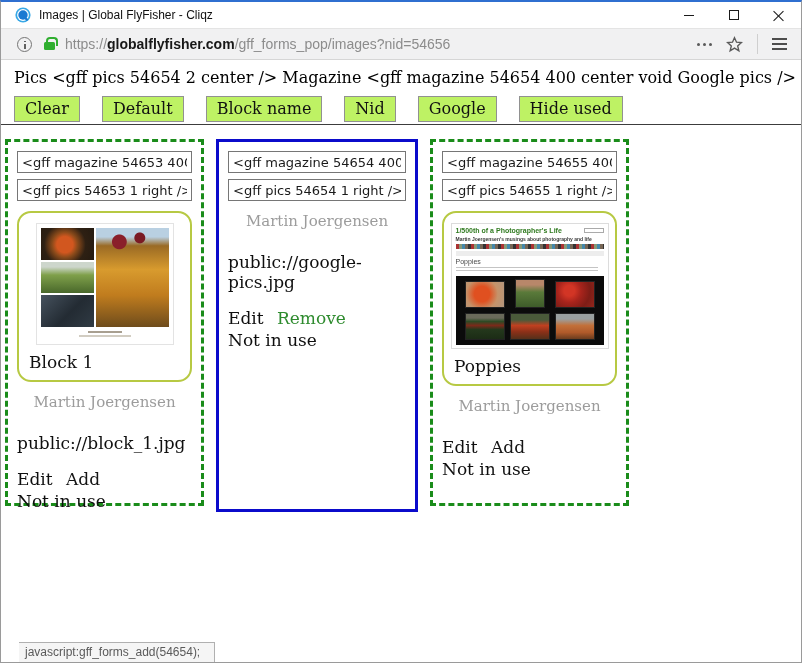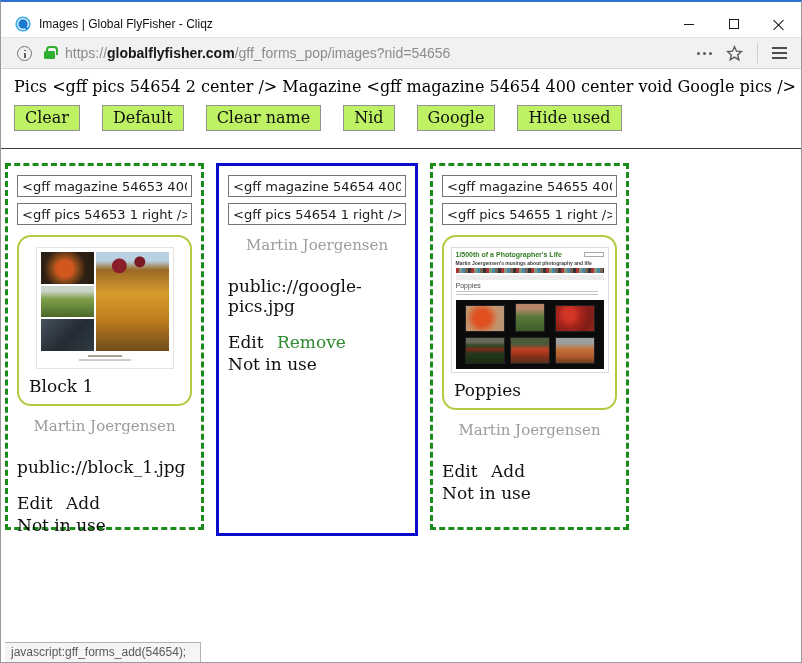--- a/index.html
+++ b/index.html
@@ -5,21 +5,21 @@
   * { box-sizing: border-box; margin: 0; padding: 0; }
   body { background:#fff; font-family:"Liberation Sans", sans-serif; }
 
   .window{
     position:relative; width:802px; height:663px;
     border:1px solid #9a9a9a; border-top:2px solid #2f6fd0;
     background:#fff; overflow:hidden;
   }
 
   
-  .titlebar{height:26px; background:#fff; display:flex; align-items:center;margin-top:9px;}
+  .titlebar{height:26px; background:#fff; display:flex; align-items:center;}
   .app-logo{width:16px;height:16px;margin:0 8px 0 14px;flex:0 0 auto;}
   .win-title{font-size:12px;color:#111;flex:1 1 auto;white-space:nowrap;overflow:hidden;}
   .win-controls{display:flex;height:100%;}
   .win-btn{width:45px;height:100%;display:flex;align-items:center;justify-content:center;cursor:default;}
   .min-glyph{width:10px;height:1px;background:#1a1a1a;}
   .max-glyph{width:10px;height:10px;border:1px solid #1a1a1a;}
   .close-glyph{position:relative;width:11px;height:11px;}
   .close-glyph::before,.close-glyph::after{content:"";position:absolute;left:5px;top:-1px;width:1px;height:14px;background:#1a1a1a;}
   .close-glyph::before{transform:rotate(45deg);}
   .close-glyph::after{transform:rotate(-45deg);}
@@ -35,21 +35,21 @@
   .url-domain{color:#181818;font-weight:bold;}
   .urlbar-right{display:flex;align-items:center;gap:14px;margin-left:8px;}
   .dots-icon{display:flex;gap:3px;}
   .dots-icon i{width:3px;height:3px;border-radius:50%;background:#5a5a5a;}
   .star-icon svg{display:block;}
   .vsep{width:1px;height:20px;background:#cfcfcf;}
   .hamburger-icon{display:flex;flex-direction:column;gap:3px;margin-right:4px;}
   .hamburger-icon i{width:15px;height:2px;background:#4d4d4d;}
 
   
-  .page-header{height:80px;background:#fff;border-bottom:1px solid #3c3c3c;padding:8px 13px;font-family:"DejaVu Serif", serif;}
+  .page-header{height:65px;background:#fff;border-bottom:1px solid #3c3c3c;padding:8px 13px;font-family:"DejaVu Serif", serif;}
   .codes-line{font-size:16px;color:#000;margin-bottom:9px;white-space:nowrap;}
   .toolbar{display:flex;}
   .tb{font-family:"DejaVu Serif", serif;font-size:16px;color:#111;background:#bef264;border:1px solid #919191;padding:2px 10px 3px;margin-right:22px;cursor:default;}
 
   
   .content{position:relative;background:#fff;height:515px;}
   .card-row{display:flex;align-items:flex-start;gap:12px;padding:14px 0 0 4px;}
   .card{width:199px;height:367px;border:3px dashed #1a8c1a;padding:9px;background:#fff;font-family:"DejaVu Serif", serif;}
   .card.selected{width:202px;height:373px;border:3px solid #0b0bcb;}
   .code-input{display:block;width:100%;height:22px;border:1px solid #767676;background:#fff;font-family:"DejaVu Sans", sans-serif;font-size:13px;color:#1a1a1a;padding:1px 4px;margin-bottom:6px;}
@@ -104,21 +104,21 @@
   .t3-black>div{border:1px solid #222;}
   .p1{background:radial-gradient(circle at 42% 48%, #e05020 0 30%, #c5936a 62%, #b2967e);}
   .p2{margin:-2px 5px 0;background:linear-gradient(180deg,#b8876a 0 18%,#5a7a3a 45%,#3e5c2a 100%);}
   .p3{background:radial-gradient(circle at 35% 35%, #d23525 0 18%, #a8241c 40%, #7e1d16 70%, #93261c);}
   .p4{background:linear-gradient(180deg,#6a6a5a 0 16%,#2e4a24 30%,#7a2a1a 46%,#24381c 62%,#1c2c16);}
   .p5{background:linear-gradient(180deg,#4a5a3a 0 24%,#c04020 46%,#8a3018 72%,#55301a);}
   .p6{background:linear-gradient(180deg,#9aa0a0 0 20%,#c2703a 46%,#b05a2a 74%,#6b3c1e);}
 
   
   .status-tooltip{
-    position:absolute;left:4px;bottom:0;height:20px;
+    position:absolute;left:18px;bottom:0;height:20px;
     background:#f5f5f5;border:1px solid #b0b0b0;border-left:none;border-bottom:none;
     font-size:12px;color:#5a5a5a;padding:2px 14px 0 6px;white-space:nowrap;
   }
 </style>
 </head>
 <body>
 
 <div class="window">
 
   <div class="titlebar">
@@ -165,21 +165,21 @@
           <i></i>
         </span>
     </div>
   </div>
 
   <div class="page-header">
     <div class="codes-line">Pics &lt;gff pics 54654 2 center /&gt; Magazine &lt;gff magazine 54654 400 center void Google pics /&gt;</div>
     <div class="toolbar">
       <button class="tb">Clear</button>
       <button class="tb">Default</button>
-      <button class="tb">Clear name</button>
+      <button class="tb">Block name</button>
       <button class="tb">Nid</button>
       <button class="tb">Google</button>
       <button class="tb">Hide used</button>
     </div>
   </div>
 
   <div class="content">
     <div class="card-row">
 
       <div class="card">

